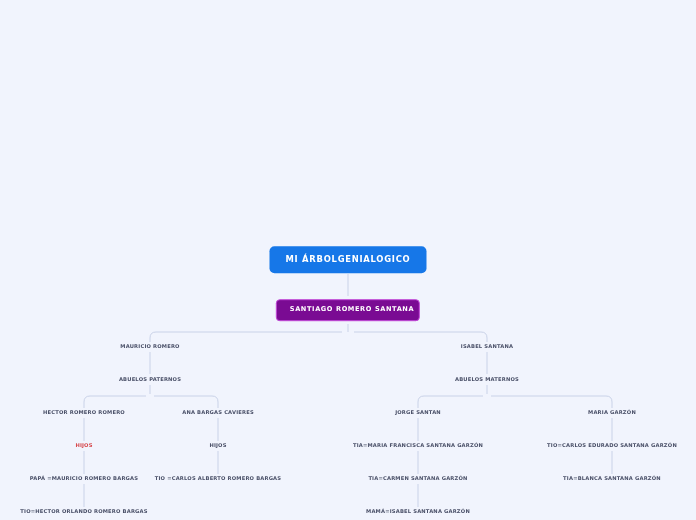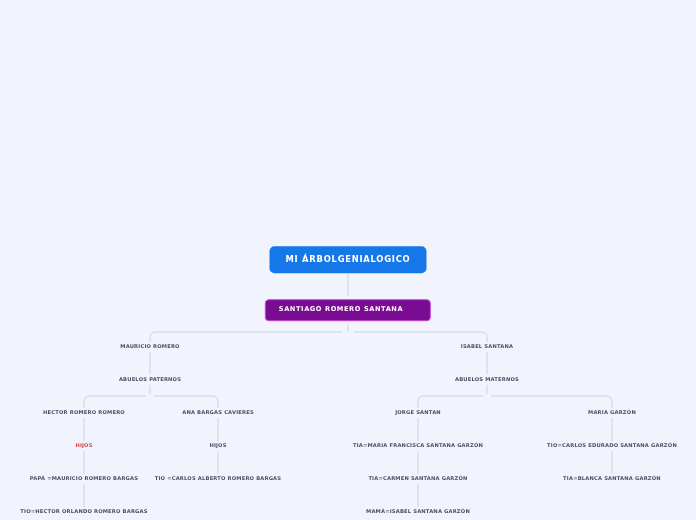--- a/index.html
+++ b/index.html
@@ -57,21 +57,21 @@
     border-radius: 5px;
     text-align: center;
   }
   
   .pill-sub {
     background: #7a0b93;
     color: #ffffff;
     font-size: 6.6px;
     font-weight: 700;
     letter-spacing: 0.6px;
-    padding: 6px 27px 7px 13px;
+    padding: 6px 5px 7px 13px;
     border-radius: 4px;
     border: 1.5px solid #c247d8;
     text-align: center;
   }
 </style>
 </head>
 <body>
 
 <div id="canvas">
 

